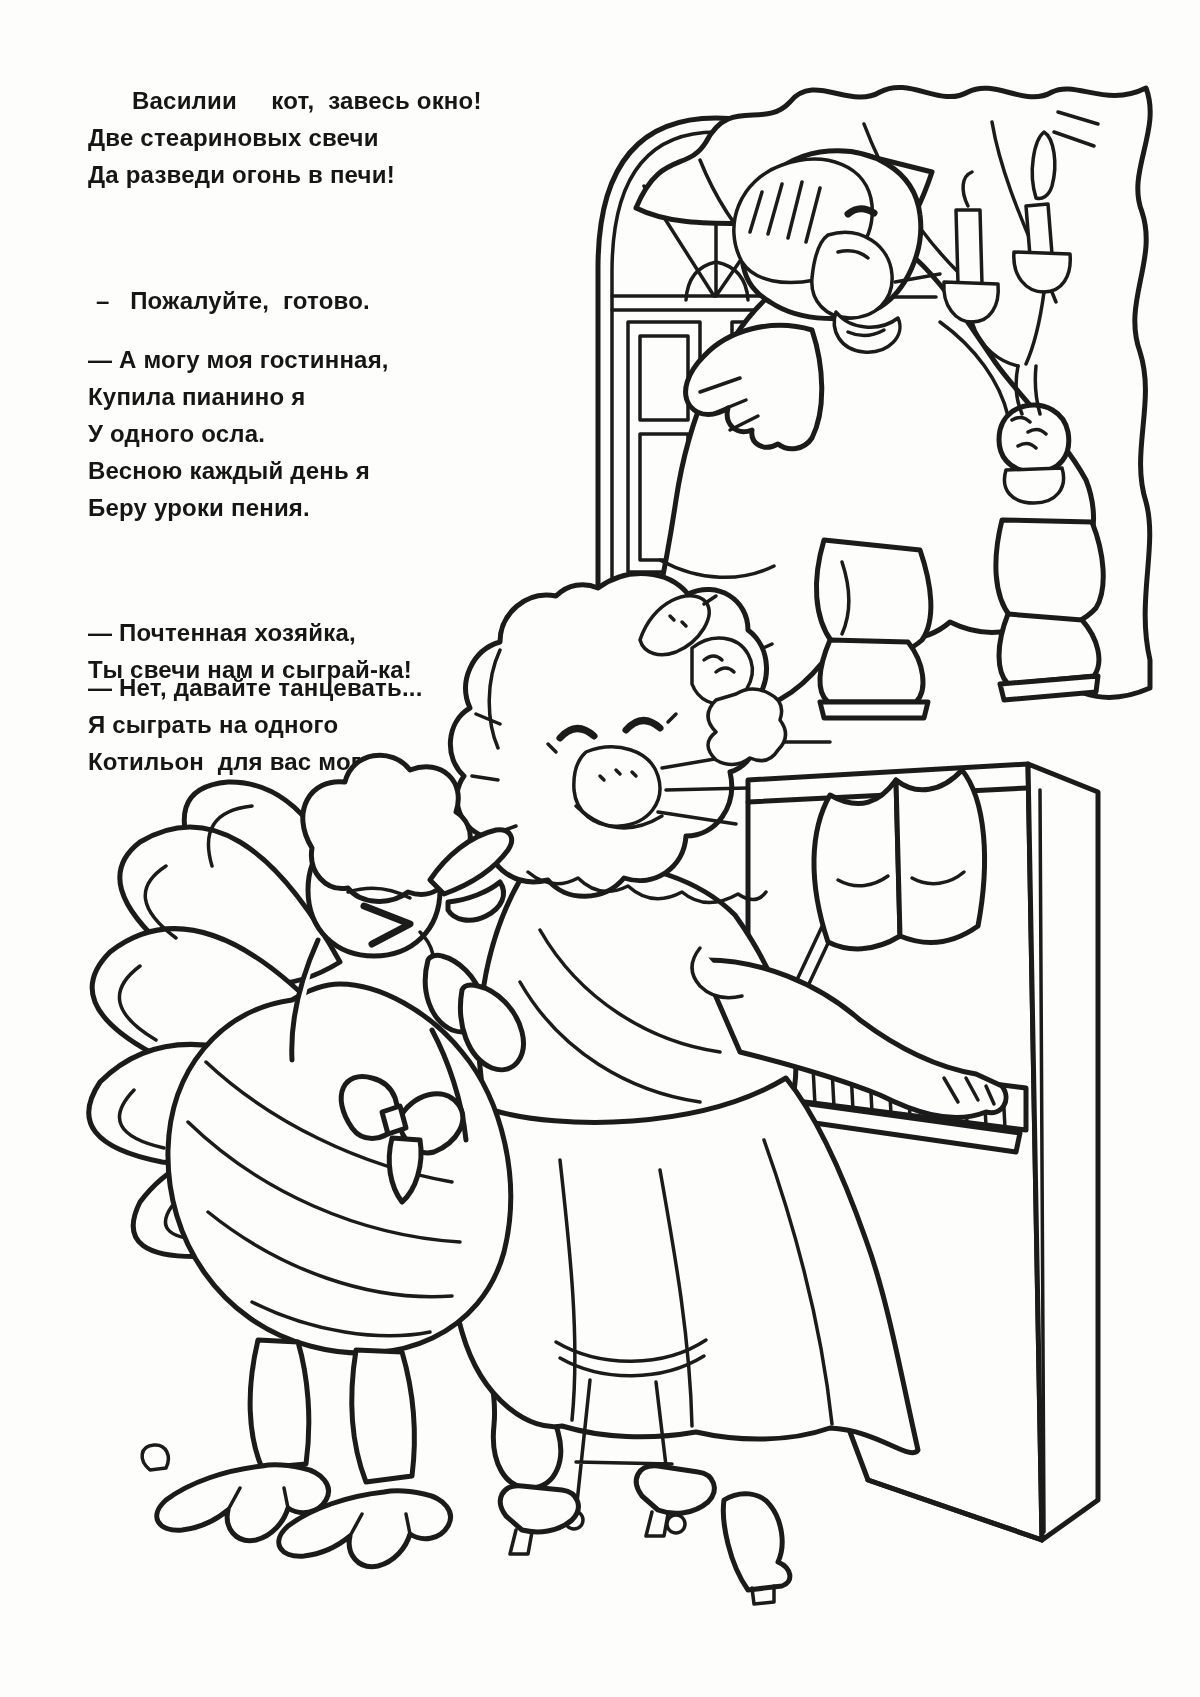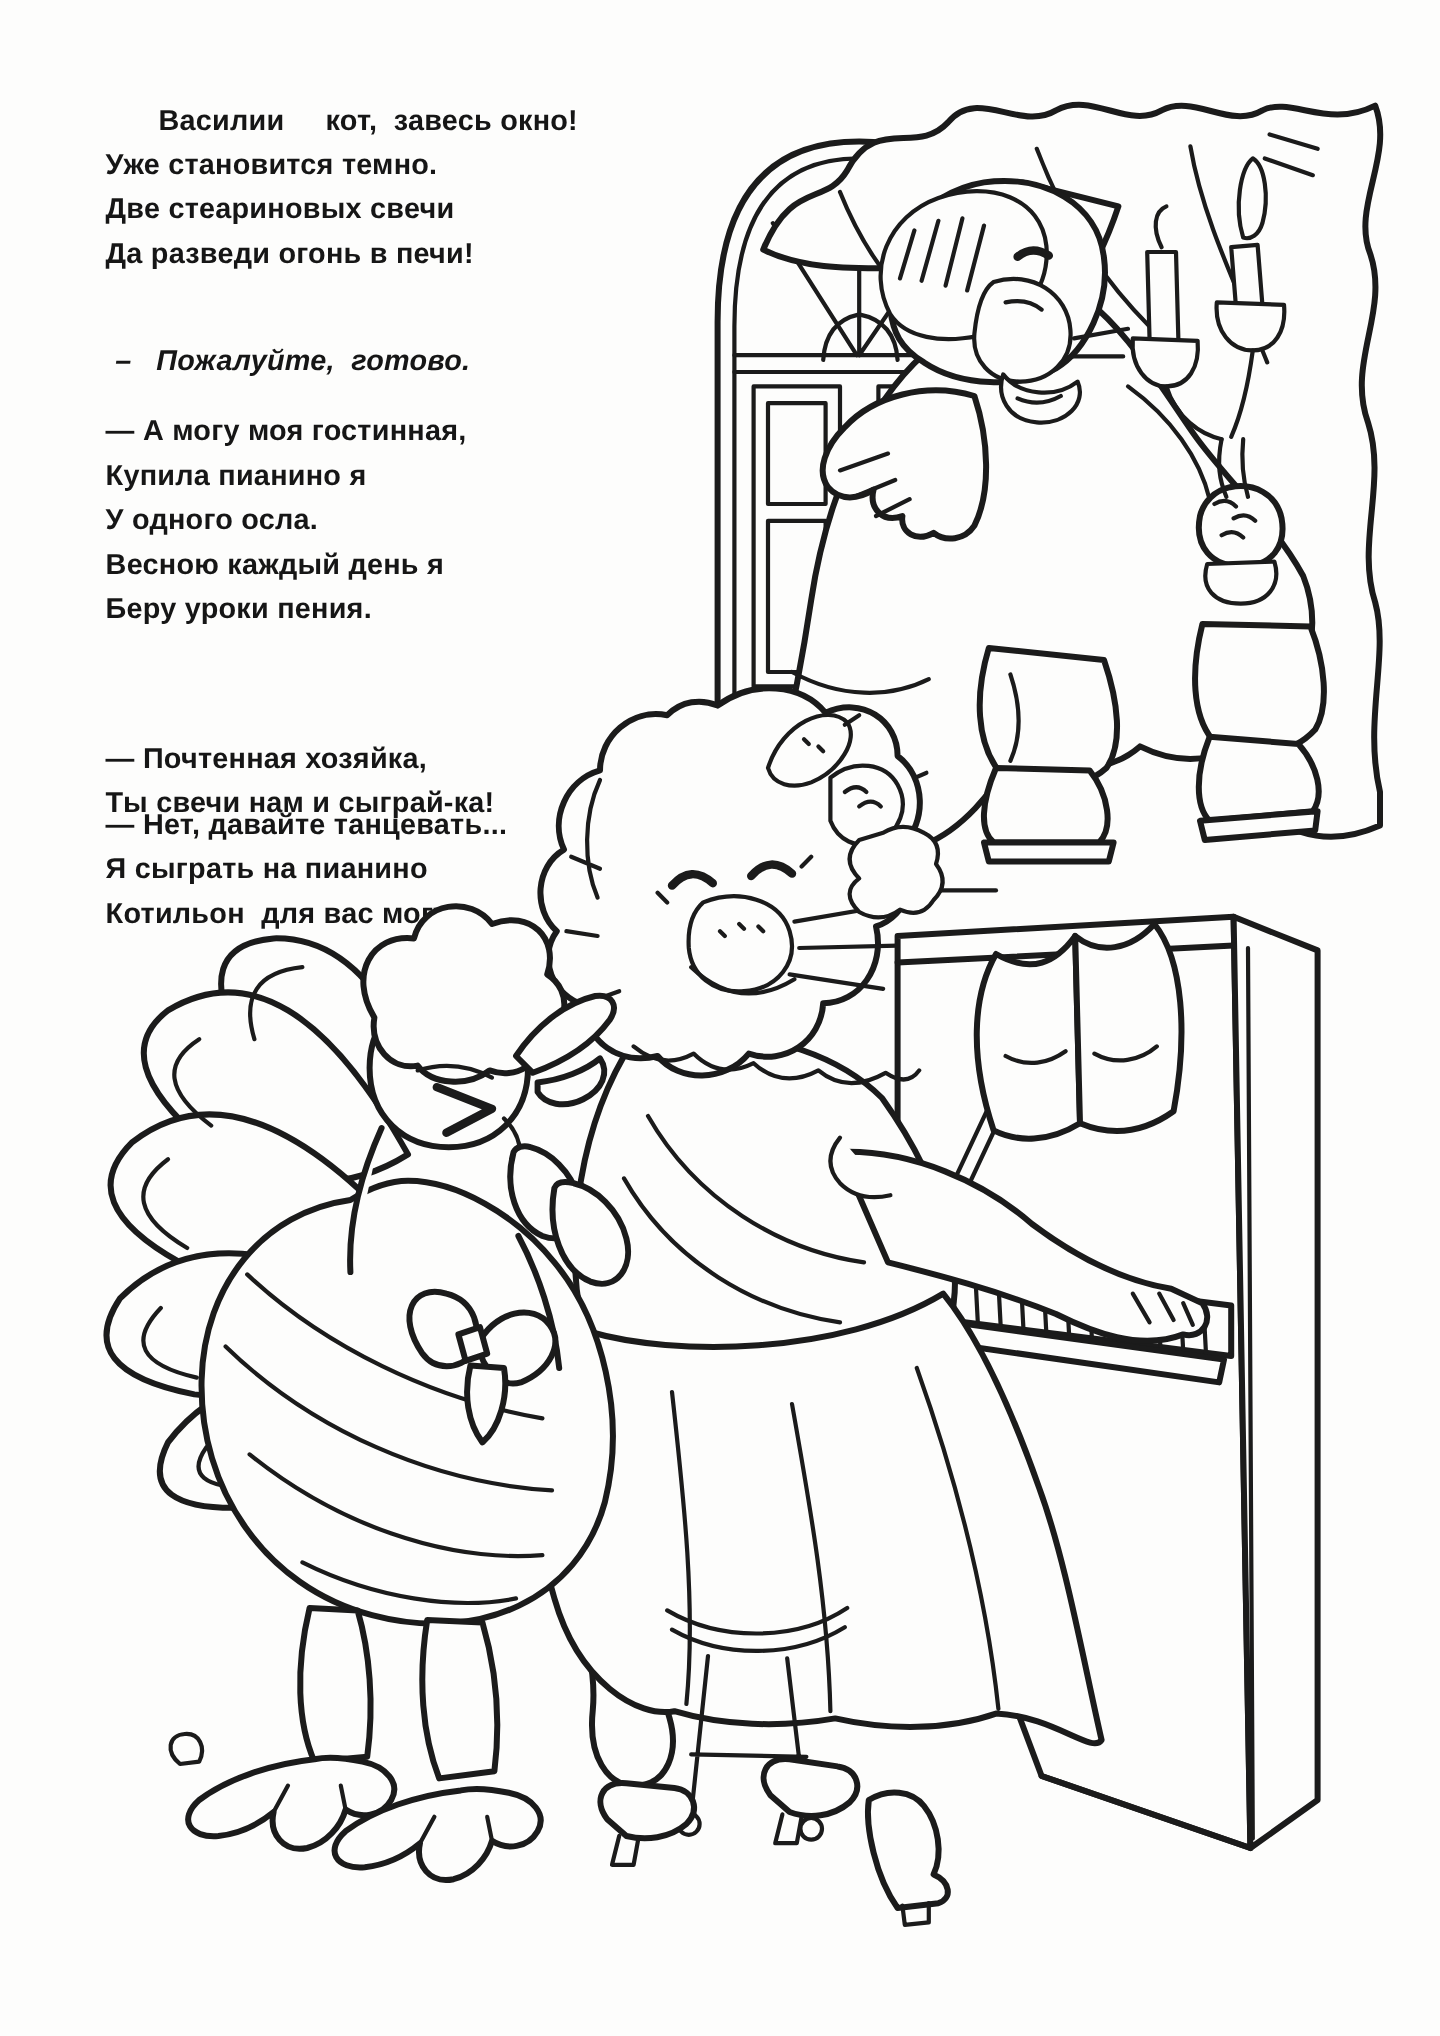--- a/index.html
+++ b/index.html
@@ -15,38 +15,37 @@
   .stanza{position:absolute;left:0;}
   .pline{
     white-space:pre;
     font-weight:bold;
     font-size:24px;
     line-height:37px;
     letter-spacing:0.2px;
     color:#161616;
   }
   .indent-lg{padding-left:44px;}
-  .indent-sm{padding-left:8px;font-style:italic;}
+  .indent-sm{padding-left:8px;}
   .art{position:absolute;left:0;top:0;}
   svg .ln{fill:none;stroke:#1b1b1b;stroke-width:5;stroke-linecap:round;stroke-linejoin:round;}
   svg .fn{fill:none;stroke:#1b1b1b;stroke-width:3.5;stroke-linecap:round;stroke-linejoin:round;}
   svg .wh{fill:#fdfdfc;stroke:#1b1b1b;stroke-width:5;stroke-linecap:round;stroke-linejoin:round;}
   svg .whf{fill:#fdfdfc;stroke:#1b1b1b;stroke-width:3.5;stroke-linecap:round;stroke-linejoin:round;}
   svg .bold{stroke-width:7;}
 </style>
 </head>
 <body>
 
 <div class="page">
 
   <div class="poem">
 
     <div class="stanza" style="top:82px">
       <div class="pline indent-lg">Василии     кот,  завесь окно!</div>
-      <div class="pline">Уже становится темно.</div>
       <div class="pline">Две стеариновых свечи</div>
       <div class="pline">Да разведи огонь в печи!</div>
     </div>
 
     <div class="stanza" style="top:282px">
       <div class="pline indent-sm">–   Пожалуйте,  готово.</div>
     </div>
 
     <div class="stanza" style="top:341px">
       <div class="pline">— А могу моя гостинная,</div>
@@ -56,21 +55,21 @@
       <div class="pline">Беру уроки пения.</div>
     </div>
 
     <div class="stanza" style="top:614px">
       <div class="pline">— Почтенная хозяйка,</div>
       <div class="pline">Ты свечи нам и сыграй-ка!</div>
     </div>
 
     <div class="stanza" style="top:669px">
       <div class="pline">— Нет, давайте танцевать...</div>
-      <div class="pline">Я сыграть на пианино</div>
+      <div class="pline">Я сыграть на одного</div>
       <div class="pline">Котильон  для вас могу.</div>
     </div>
   </div>
 
   <svg class="art" width="1200" height="1697" viewBox="0 0 1200 1697">
 
     <g>
       <path class="ln" d="M598,608 L598,268 Q598,118 716,118 Q832,118 832,262 L832,520"></path>
       <path class="fn" d="M612,600 L612,272 Q612,132 716,132 Q818,132 818,264 L818,430"></path>
       <path class="fn" d="M612,296 L818,296 M612,310 L818,310"></path>

